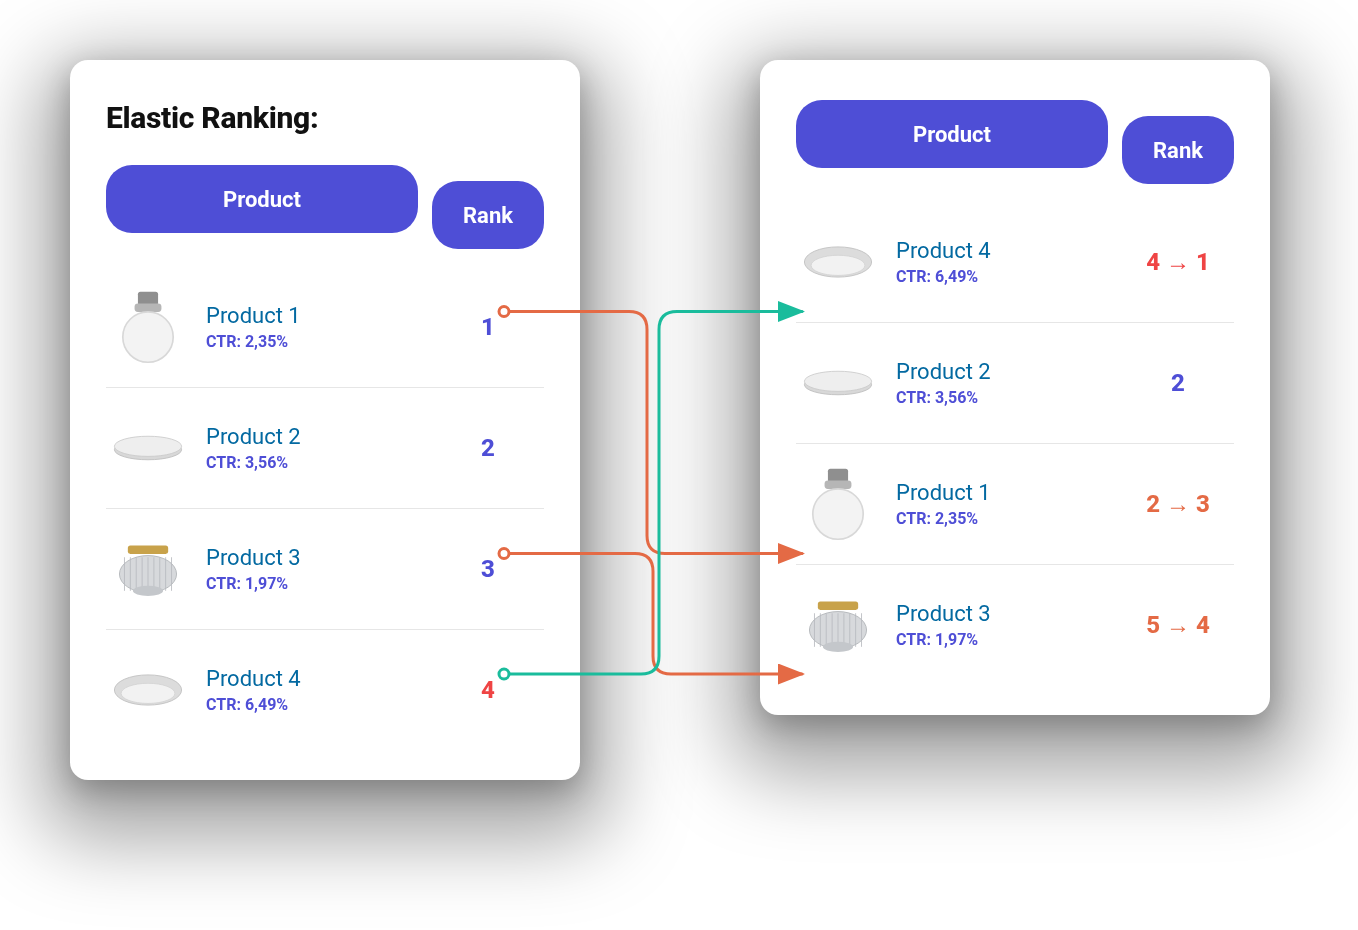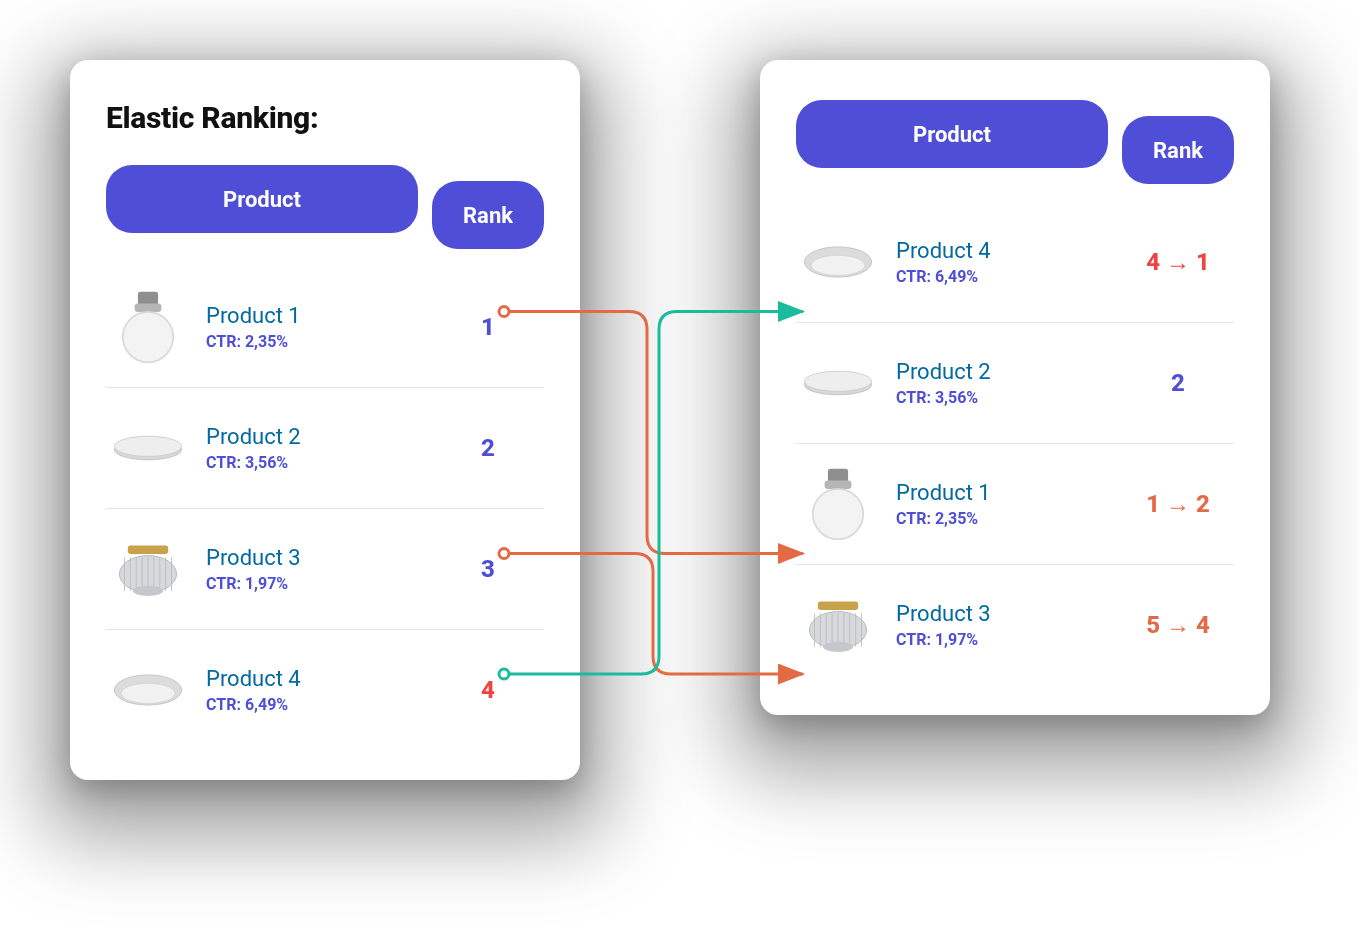--- a/index.html
+++ b/index.html
@@ -193,21 +193,21 @@
             <svg viewBox="0 0 100 100" width="84" height="84">
               <rect x="38" y="8" width="24" height="16" rx="3" fill="#8f8f8f"></rect>
               <rect x="34" y="22" width="32" height="10" rx="4" fill="#b6b6b6"></rect>
               <circle cx="50" cy="62" r="30" fill="#f3f3f3" stroke="#d8d8d8" stroke-width="2"></circle>
             </svg>
           </div>
           <div class="info">
             <div class="name">Product 1</div>
             <div class="ctr">CTR: 2,35%</div>
           </div>
-          <div class="rankcell rank-orange">1 → 2</div>
+          <div class="rankcell rank-orange">2 → 3</div>
         </div>
         <div class="row" id="R-row-3">
           <div class="thumb">
             <svg viewBox="0 0 100 100" width="84" height="84">
               <rect x="26" y="22" width="48" height="10" rx="3" fill="#c8a24a"></rect>
               <ellipse cx="50" cy="56" rx="34" ry="22" fill="#d7d9dc" stroke="#aeb1b5" stroke-width="1"></ellipse>
               <line x1="22" y1="36" x2="22" y2="76" stroke="#b7babf" stroke-width="1"></line>
               <line x1="29" y1="36" x2="29" y2="76" stroke="#b7babf" stroke-width="1"></line>
               <line x1="36" y1="36" x2="36" y2="76" stroke="#b7babf" stroke-width="1"></line>
               <line x1="43" y1="36" x2="43" y2="76" stroke="#b7babf" stroke-width="1"></line>

